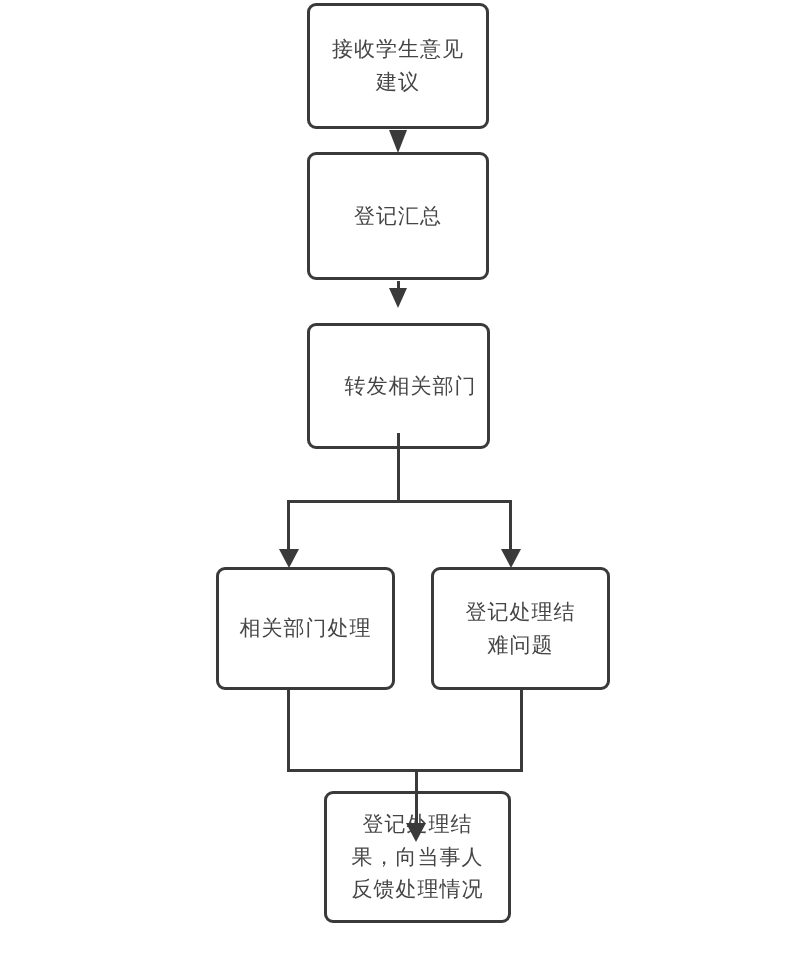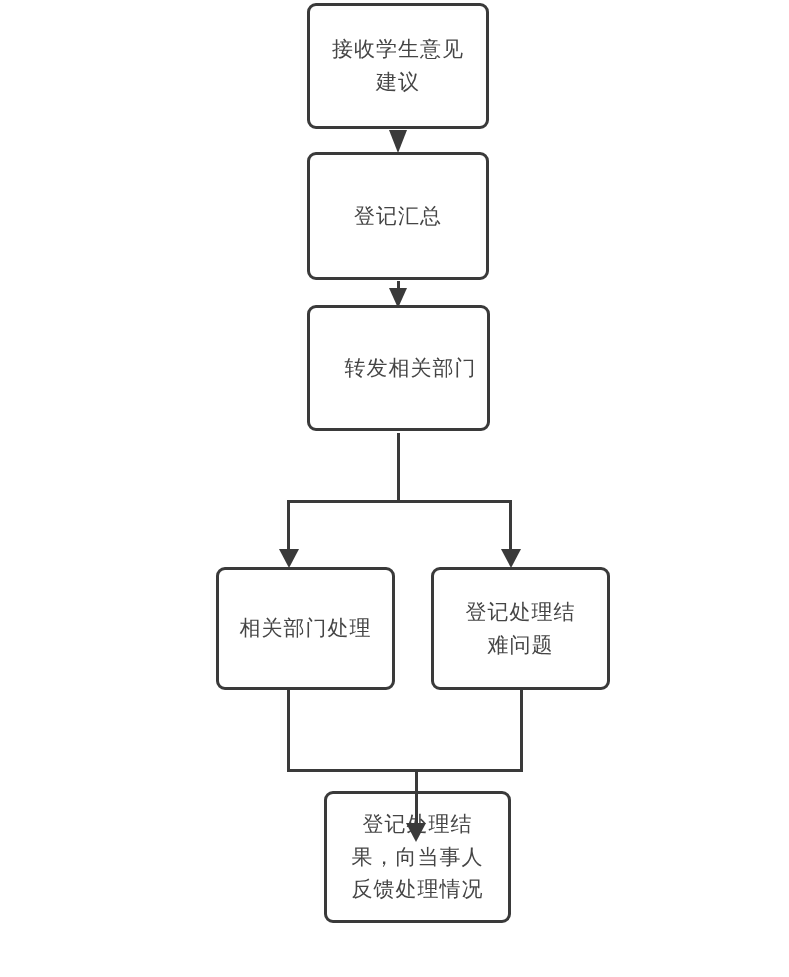--- a/index.html
+++ b/index.html
@@ -43,21 +43,21 @@
     position: absolute;
     width: 0;
     height: 0;
     border-left: 9px solid transparent;
     border-right: 9px solid transparent;
     border-top: 21px solid var(--line);
   }
   
   #n-receive  { left: 307px; top:   3px; width: 182px; height: 126px; }
   #n-register { left: 307px; top: 152px; width: 182px; height: 128px; justify-content: center; }
-  #n-forward  { left: 307px; top: 305px; width: 183px; height: 126px; padding-left: 24px; }
+  #n-forward  { left: 307px; top: 323px; width: 183px; height: 126px; padding-left: 24px; }
   #n-dept     { left: 216px; top: 567px; width: 179px; height: 123px; }
   #n-leader   { left: 431px; top: 567px; width: 179px; height: 123px; }
   #n-result   { left: 324px; top: 791px; width: 187px; height: 132px; }
 </style>
 </head>
 <body>
 
 <div class="canvas">
 
   <div class="node" id="n-receive">

